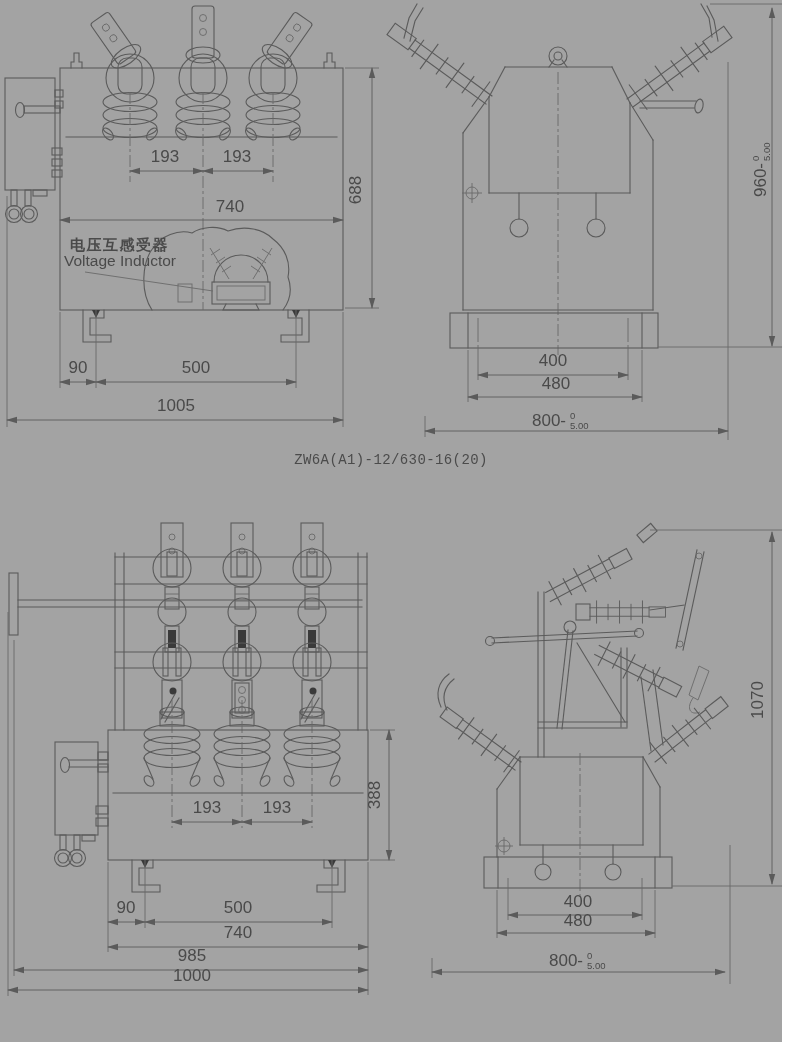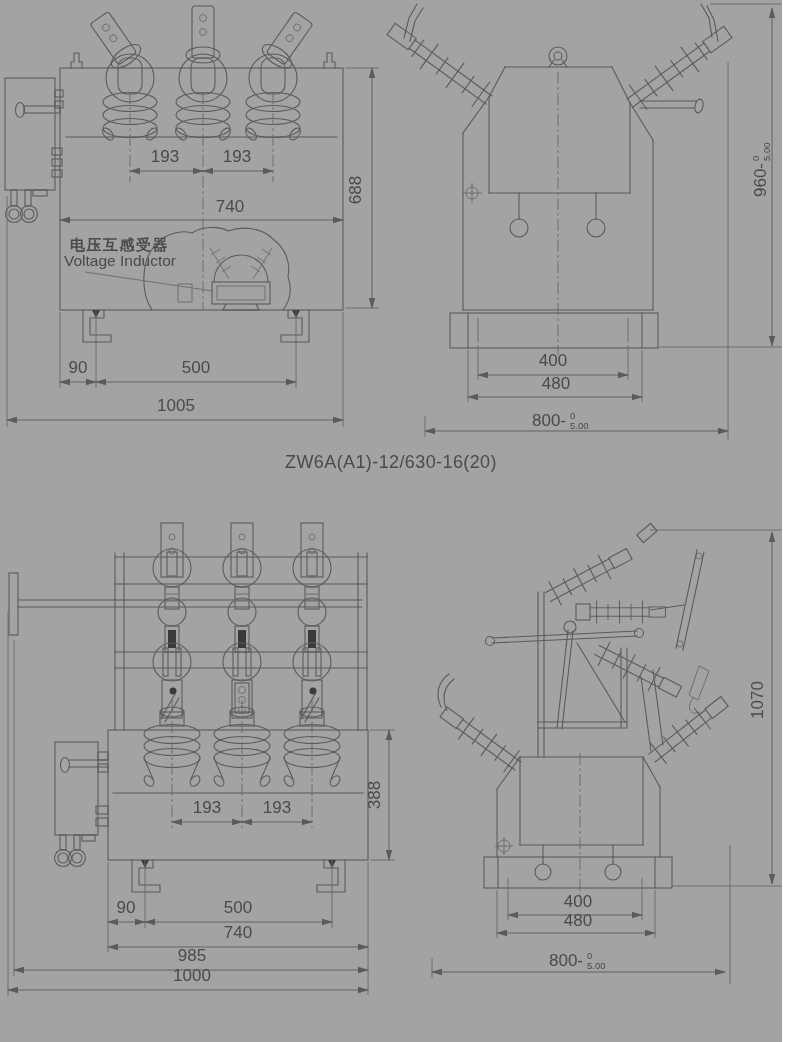--- a/index.html
+++ b/index.html
@@ -9,22 +9,22 @@
   .ln{stroke:#5b5b5b;stroke-width:1.1;fill:none;stroke-linecap:square;}
   .thin{stroke:#6a6a6a;stroke-width:0.9;fill:none;}
   .dim{stroke:#5b5b5b;stroke-width:0.9;fill:none;}
   .dash{stroke:#6a6a6a;stroke-width:0.9;fill:none;stroke-dasharray:12 3 3 3;}
   .blk{fill:#3a3a3a;stroke:none;}
   text{font-family:"Liberation Sans",sans-serif;fill:#4a4a4a;}
   .t{font-size:17px;text-anchor:middle;}
   .tol{font-size:9.5px;text-anchor:start;}
   .cn{font-size:15px;font-weight:bold;text-anchor:start;letter-spacing:1.5px;}
   .en{font-size:15.5px;text-anchor:start;}
-  .cap{position:absolute;width:100%;text-align:center;font-size:18px;color:#4b4b4b;
-       letter-spacing:0.4px;}
+  .cap{position:absolute;width:100%;text-align:center;font-size:14px;color:#4b4b4b;
+       letter-spacing:0.4px;font-family:Liberation Mono, monospace;}
 </style>
 </head>
 <body>
 
 <div id="page">
 
 <svg style="left:0;top:0" width="395" height="440" viewBox="0 0 395 440">
   <defs>
     <marker id="aA" markerWidth="12" markerHeight="8" refX="11" refY="4" orient="auto-start-reverse" markerUnits="userSpaceOnUse">
       <path d="M12,4 L1,0.8 L1,7.2 Z" fill="#5b5b5b"></path>

